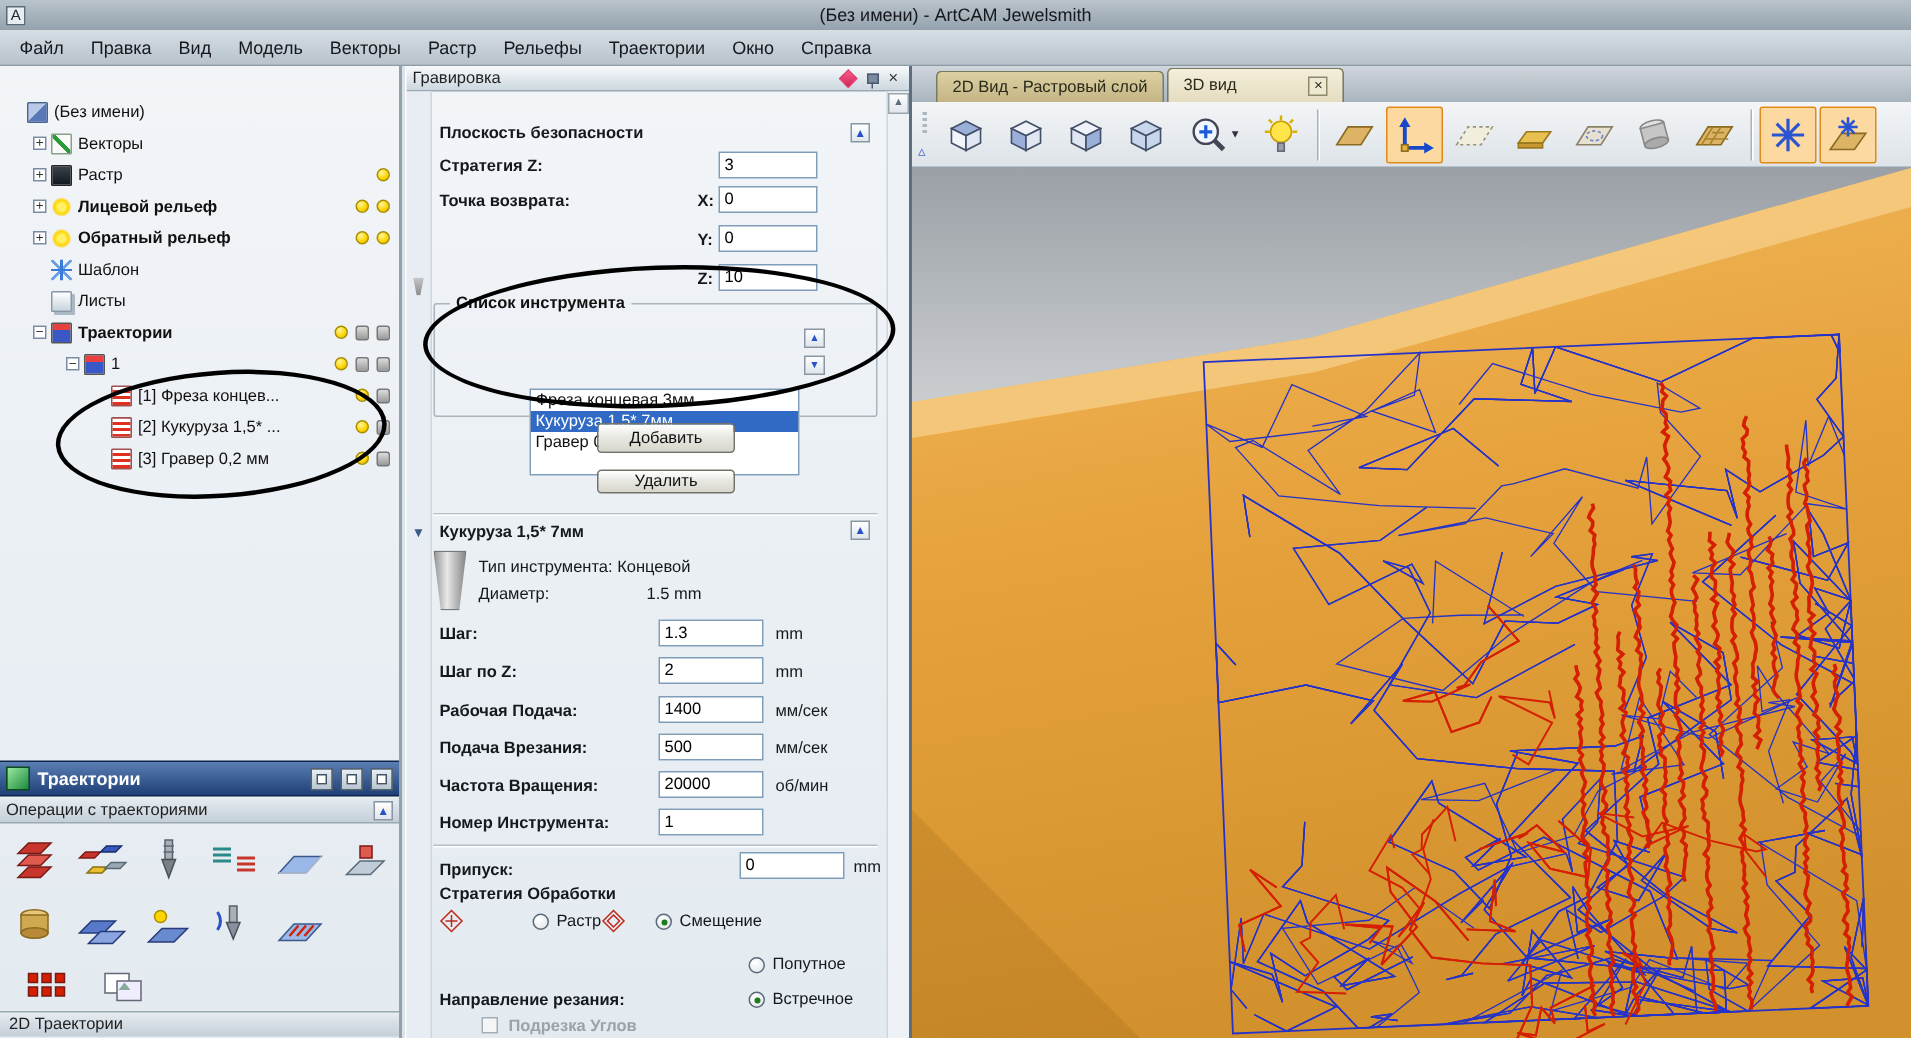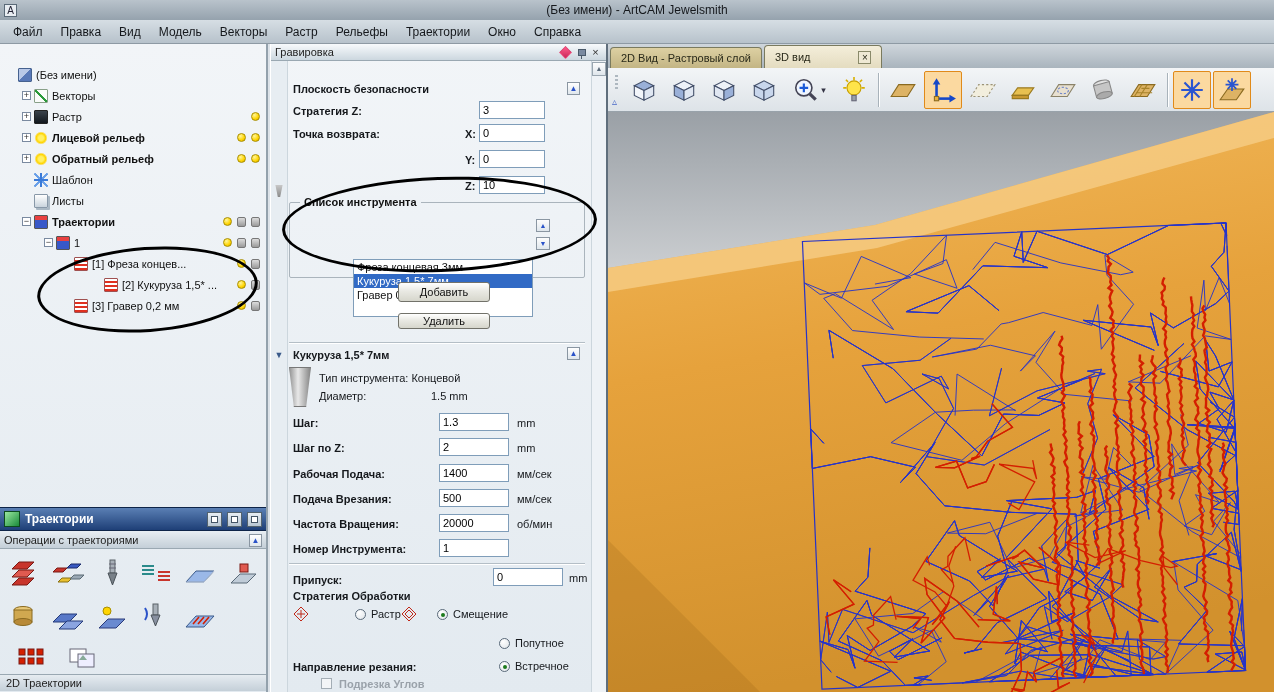--- a/index.html
+++ b/index.html
@@ -118,21 +118,21 @@
   .radio{position:absolute;width:11px;height:11px;border-radius:50%;border:1px solid #5a6a7a;
     background:radial-gradient(circle at 35% 30%,#fff,#dfe4e8);}
   .radio.sel::after{content:"";position:absolute;left:3px;top:3px;width:4px;height:4px;border-radius:50%;background:#1d7a1d;}
   .cb{position:absolute;width:11px;height:11px;border:1px solid #a3adb5;background:#f3f5f7;}
   .gray{color:#9aa2aa;}
   .dia{display:inline-block;width:16px;height:16px;}
 
   
   #view-area{position:absolute;left:608px;top:44px;width:666px;height:648px;}
   .tabbar{position:absolute;left:0;top:0;width:100%;height:24px;
-    background:linear-gradient(#cfd6dc,#a9b4bd);display:flex;align-items:flex-end;padding-left:2px;gap:2px;}
+    background:linear-gradient(#cfd6dc,#a9b4bd);display:flex;align-items:flex-end;padding-left:16px;gap:2px;}
   .tab{height:21px;display:flex;align-items:center;gap:6px;padding:0 10px;border:1px solid #7a7a5e;border-bottom:none;
     border-radius:4px 4px 0 0;background:linear-gradient(#ddd0a2,#c3b584);font-size:11px;color:#2a2a1a;cursor:default;}
   .tab.active{background:linear-gradient(#f4eeda,#e4dcc0);font-weight:normal;height:23px;gap:48px;}
   .tab-close{width:13px;height:13px;border:1px solid #8a8a6a;background:#efe9d4;font-size:10px;line-height:11px;text-align:center;}
   .tab-close::before{content:"×";}
   .vtoolbar{position:absolute;left:0;top:24px;width:100%;height:44px;
     background:linear-gradient(#f3f5f7,#dde3e8);border-bottom:1px solid #98a2aa;
     display:flex;align-items:center;gap:2px;padding:0 2px;}
   .tb-grip{width:13px;height:38px;position:relative;
     background:repeating-linear-gradient(0deg,#aeb8c0 0 2px,transparent 2px 4px);background-size:3px 16px;background-repeat:no-repeat;background-position:5px 2px;}
@@ -245,21 +245,21 @@
       </div>
       <div class="trow" style="padding-left:62px">
         <span class="exp none"></span>
           <span class="ti ti-tpitem"></span>
         <span class="tlabel">[1] Фреза концев...</span>
         <span class="adorn">
             <span class="bulb"></span>
             <span class="ghead"></span>
           </span>
       </div>
-      <div class="trow" style="padding-left:92px">
+      <div class="trow" style="padding-left:62px">
         <span class="exp none"></span>
           <span class="ti ti-tpitem"></span>
         <span class="tlabel">[2] Кукуруза  1,5* ...</span>
         <span class="adorn">
             <span class="bulb"></span>
             <span class="ghead"></span>
           </span>
       </div>
       <div class="trow" style="padding-left:62px">
         <span class="exp none"></span>

